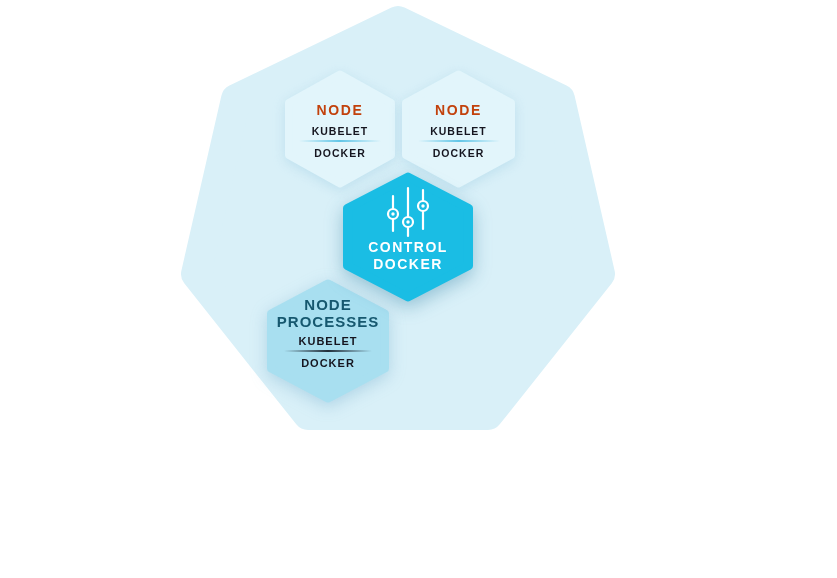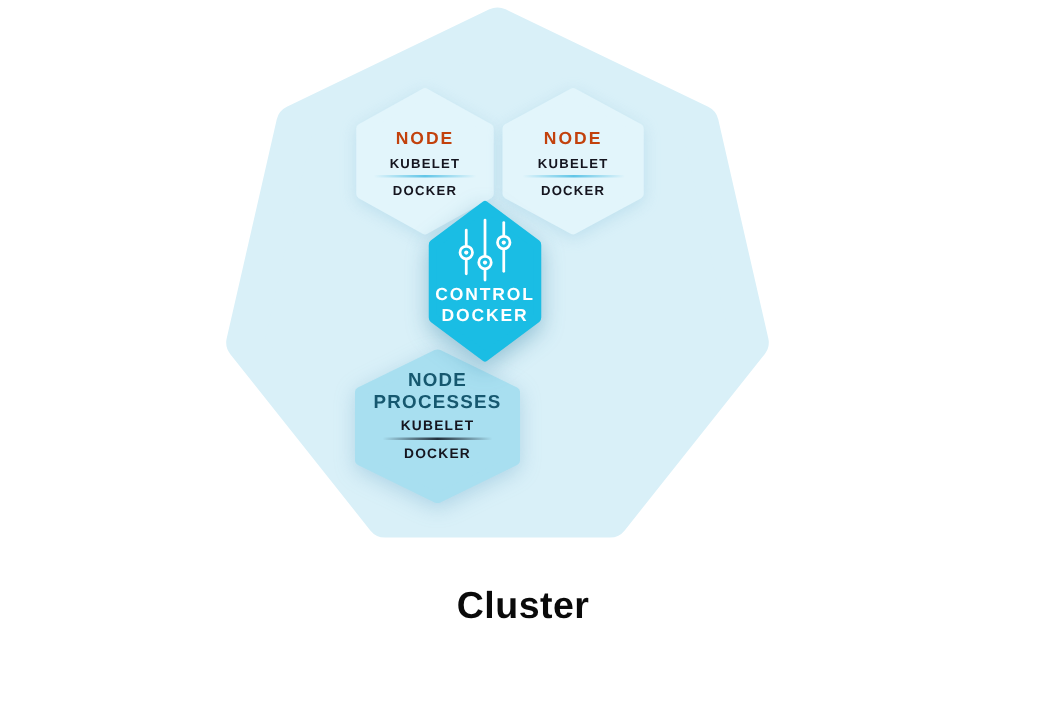--- a/index.html
+++ b/index.html
@@ -29,23 +29,23 @@
     display: flex;
     flex-direction: column;
     align-items: center;
     text-align: center;
   }
   
   .hex-node-1 { left: 285px; top: 70px;  width: 110px; height: 118px;
                 filter: drop-shadow(0 3px 6px rgba(140,195,220,0.35)); }
   .hex-node-2 { left: 402px; top: 70px;  width: 113px; height: 118px;
                 filter: drop-shadow(0 3px 6px rgba(140,195,220,0.35)); }
-  .hex-ctrl   { left: 343px; top: 160px; width: 90px; height: 130px; z-index: 3;
+  .hex-ctrl   { left: 343px; top: 172px; width: 130px; height: 130px; z-index: 3;
                 filter: drop-shadow(0 6px 9px rgba(20,110,150,0.35)); }
-  .hex-nproc  { left: 284px; top: 279px; width: 132px; height: 124px; z-index: 2;
+  .hex-nproc  { left: 267px; top: 279px; width: 122px; height: 124px; z-index: 2;
                 filter: drop-shadow(0 4px 8px rgba(80,150,190,0.30)); }
 
   .hex-node-1 .hex-content, .hex-node-2 .hex-content { padding-top: 32px; }
   .hex-nproc .hex-content { padding-top: 17px; }
   .hex-ctrl .hex-content  { padding-top: 14px; }
 
   .node-label {
     font-size: 14px; font-weight: 700;
     letter-spacing: 1.6px;
     color: #c2410c;
@@ -171,16 +171,15 @@
         </g>
       </svg>
       <div class="ctrl-label">
         <div>CONTROL</div>
         <div>DOCKER</div>
       </div>
     </div>
   </div>
 
   <div class="diagram-title">
-    <div>Cluster</div>
   </div>
 
 </div>
 
 </body></html>

